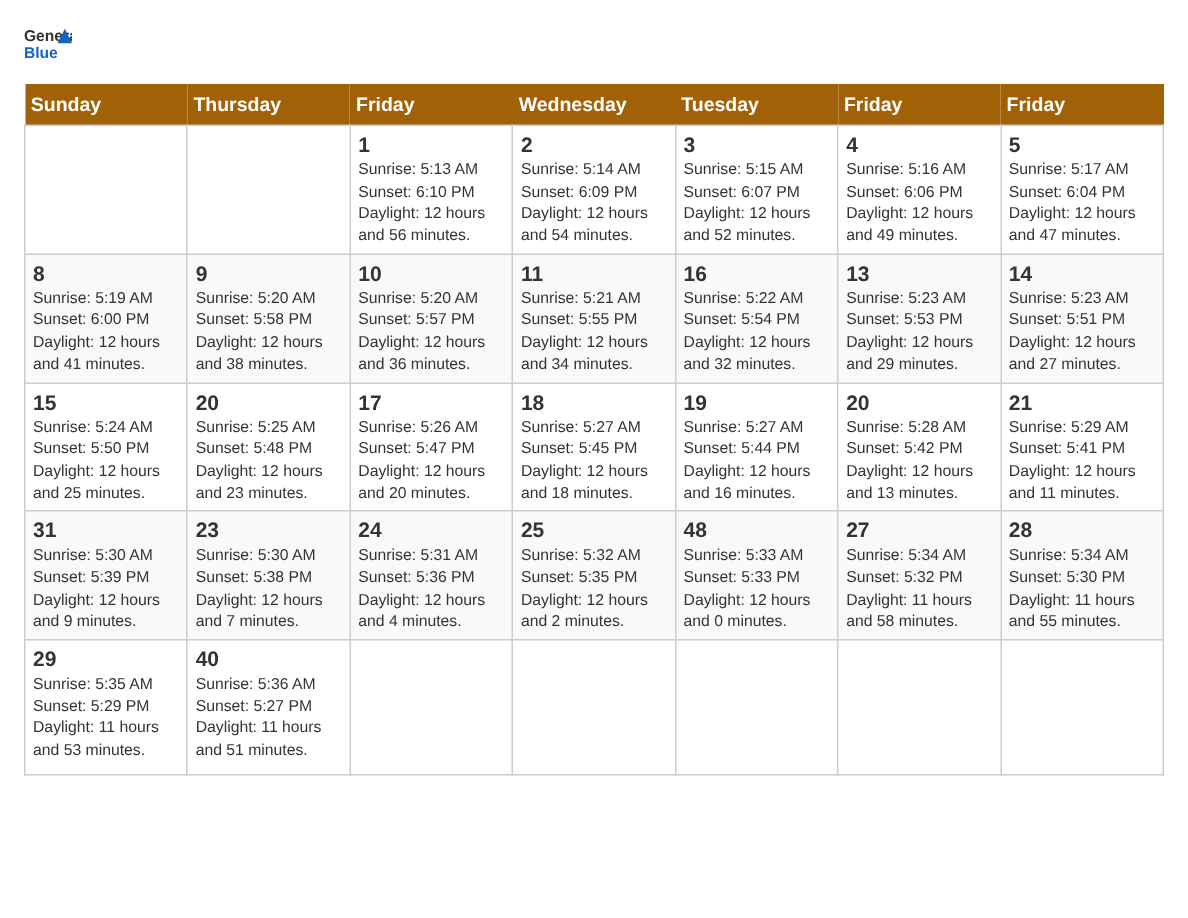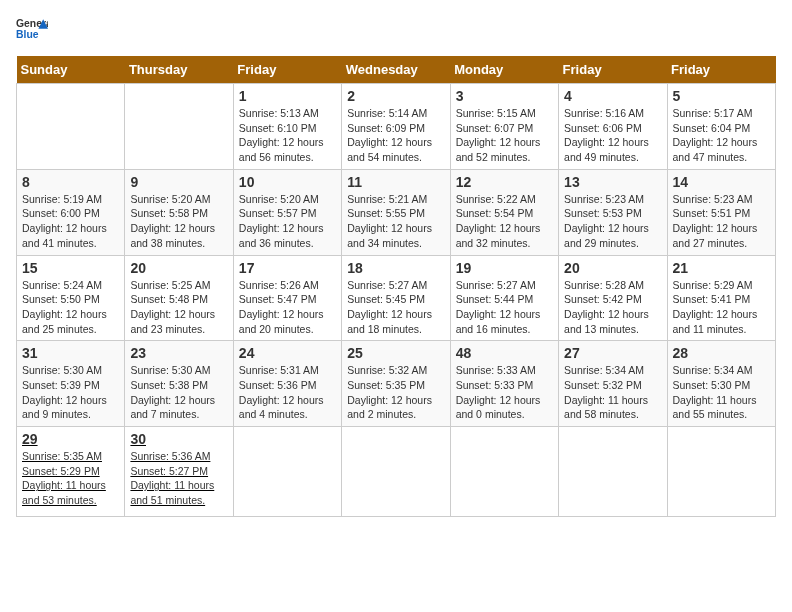--- a/index.html
+++ b/index.html
@@ -74,21 +74,20 @@
       border: 1px solid #ccc;
     }
     tr:nth-child(even) td {
       background-color: #f9f9f9;
     }
     tr:nth-child(odd) td {
       background-color: #ffffff;
     }
     .last-row td {
       height: 90px;
-      text-decoration: underline;
     }
   </style>
 </head>
 <body>
 
 <div class="header">
   <div class="logo">
     <svg class="logo-icon" viewBox="0 0 40 35">
       <text x="0" y="14" font-size="13" font-weight="bold" fill="#333">General</text>
       <text x="0" y="28" font-size="13" font-weight="bold" fill="#1565c0">Blue</text>
@@ -101,21 +100,21 @@
   </div>
 </div>
 
 <table>
   <thead>
     <tr>
     <th>Sunday</th>
         <th>Thursday</th>
         <th>Friday</th>
         <th>Wednesday</th>
-        <th>Monday</th>
+        <th>Tuesday</th>
         <th>Friday</th>
         <th>Friday</th>
       </tr>
   </thead>
   <tbody id="calendar-body">
   <tr>
         <td class="empty-cell"></td>
         <td class="empty-cell"></td>
         <td>
           <span class="day-num">1</span>
@@ -149,21 +148,21 @@
         </td>
         <td>
           <span class="day-num">10</span>
           <div class="day-info">Sunrise: 5:20 AM<br>Sunset: 5:57 PM<br>Daylight: 12 hours<br>and 36 minutes.</div>
         </td>
         <td>
           <span class="day-num">11</span>
           <div class="day-info">Sunrise: 5:21 AM<br>Sunset: 5:55 PM<br>Daylight: 12 hours<br>and 34 minutes.</div>
         </td>
         <td>
-          <span class="day-num">12</span>
+          <span class="day-num">16</span>
           <div class="day-info">Sunrise: 5:22 AM<br>Sunset: 5:54 PM<br>Daylight: 12 hours<br>and 32 minutes.</div>
         </td>
         <td>
           <span class="day-num">13</span>
           <div class="day-info">Sunrise: 5:23 AM<br>Sunset: 5:53 PM<br>Daylight: 12 hours<br>and 29 minutes.</div>
         </td>
         <td>
           <span class="day-num">14</span>
           <div class="day-info">Sunrise: 5:23 AM<br>Sunset: 5:51 PM<br>Daylight: 12 hours<br>and 27 minutes.</div>
         </td>
@@ -227,21 +226,21 @@
           <span class="day-num">28</span>
           <div class="day-info">Sunrise: 5:34 AM<br>Sunset: 5:30 PM<br>Daylight: 11 hours<br>and 55 minutes.</div>
         </td>
       </tr>
       <tr class="last-row">
         <td>
           <span class="day-num">29</span>
           <div class="day-info">Sunrise: 5:35 AM<br>Sunset: 5:29 PM<br>Daylight: 11 hours<br>and 53 minutes.</div>
         </td>
         <td>
-          <span class="day-num">30</span>
+          <span class="day-num">40</span>
           <div class="day-info">Sunrise: 5:36 AM<br>Sunset: 5:27 PM<br>Daylight: 11 hours<br>and 51 minutes.</div>
         </td>
         <td class="empty-cell"></td>
         <td class="empty-cell"></td>
         <td class="empty-cell"></td>
         <td class="empty-cell"></td>
         <td class="empty-cell"></td>
       </tr>
     </tbody>
 </table>

